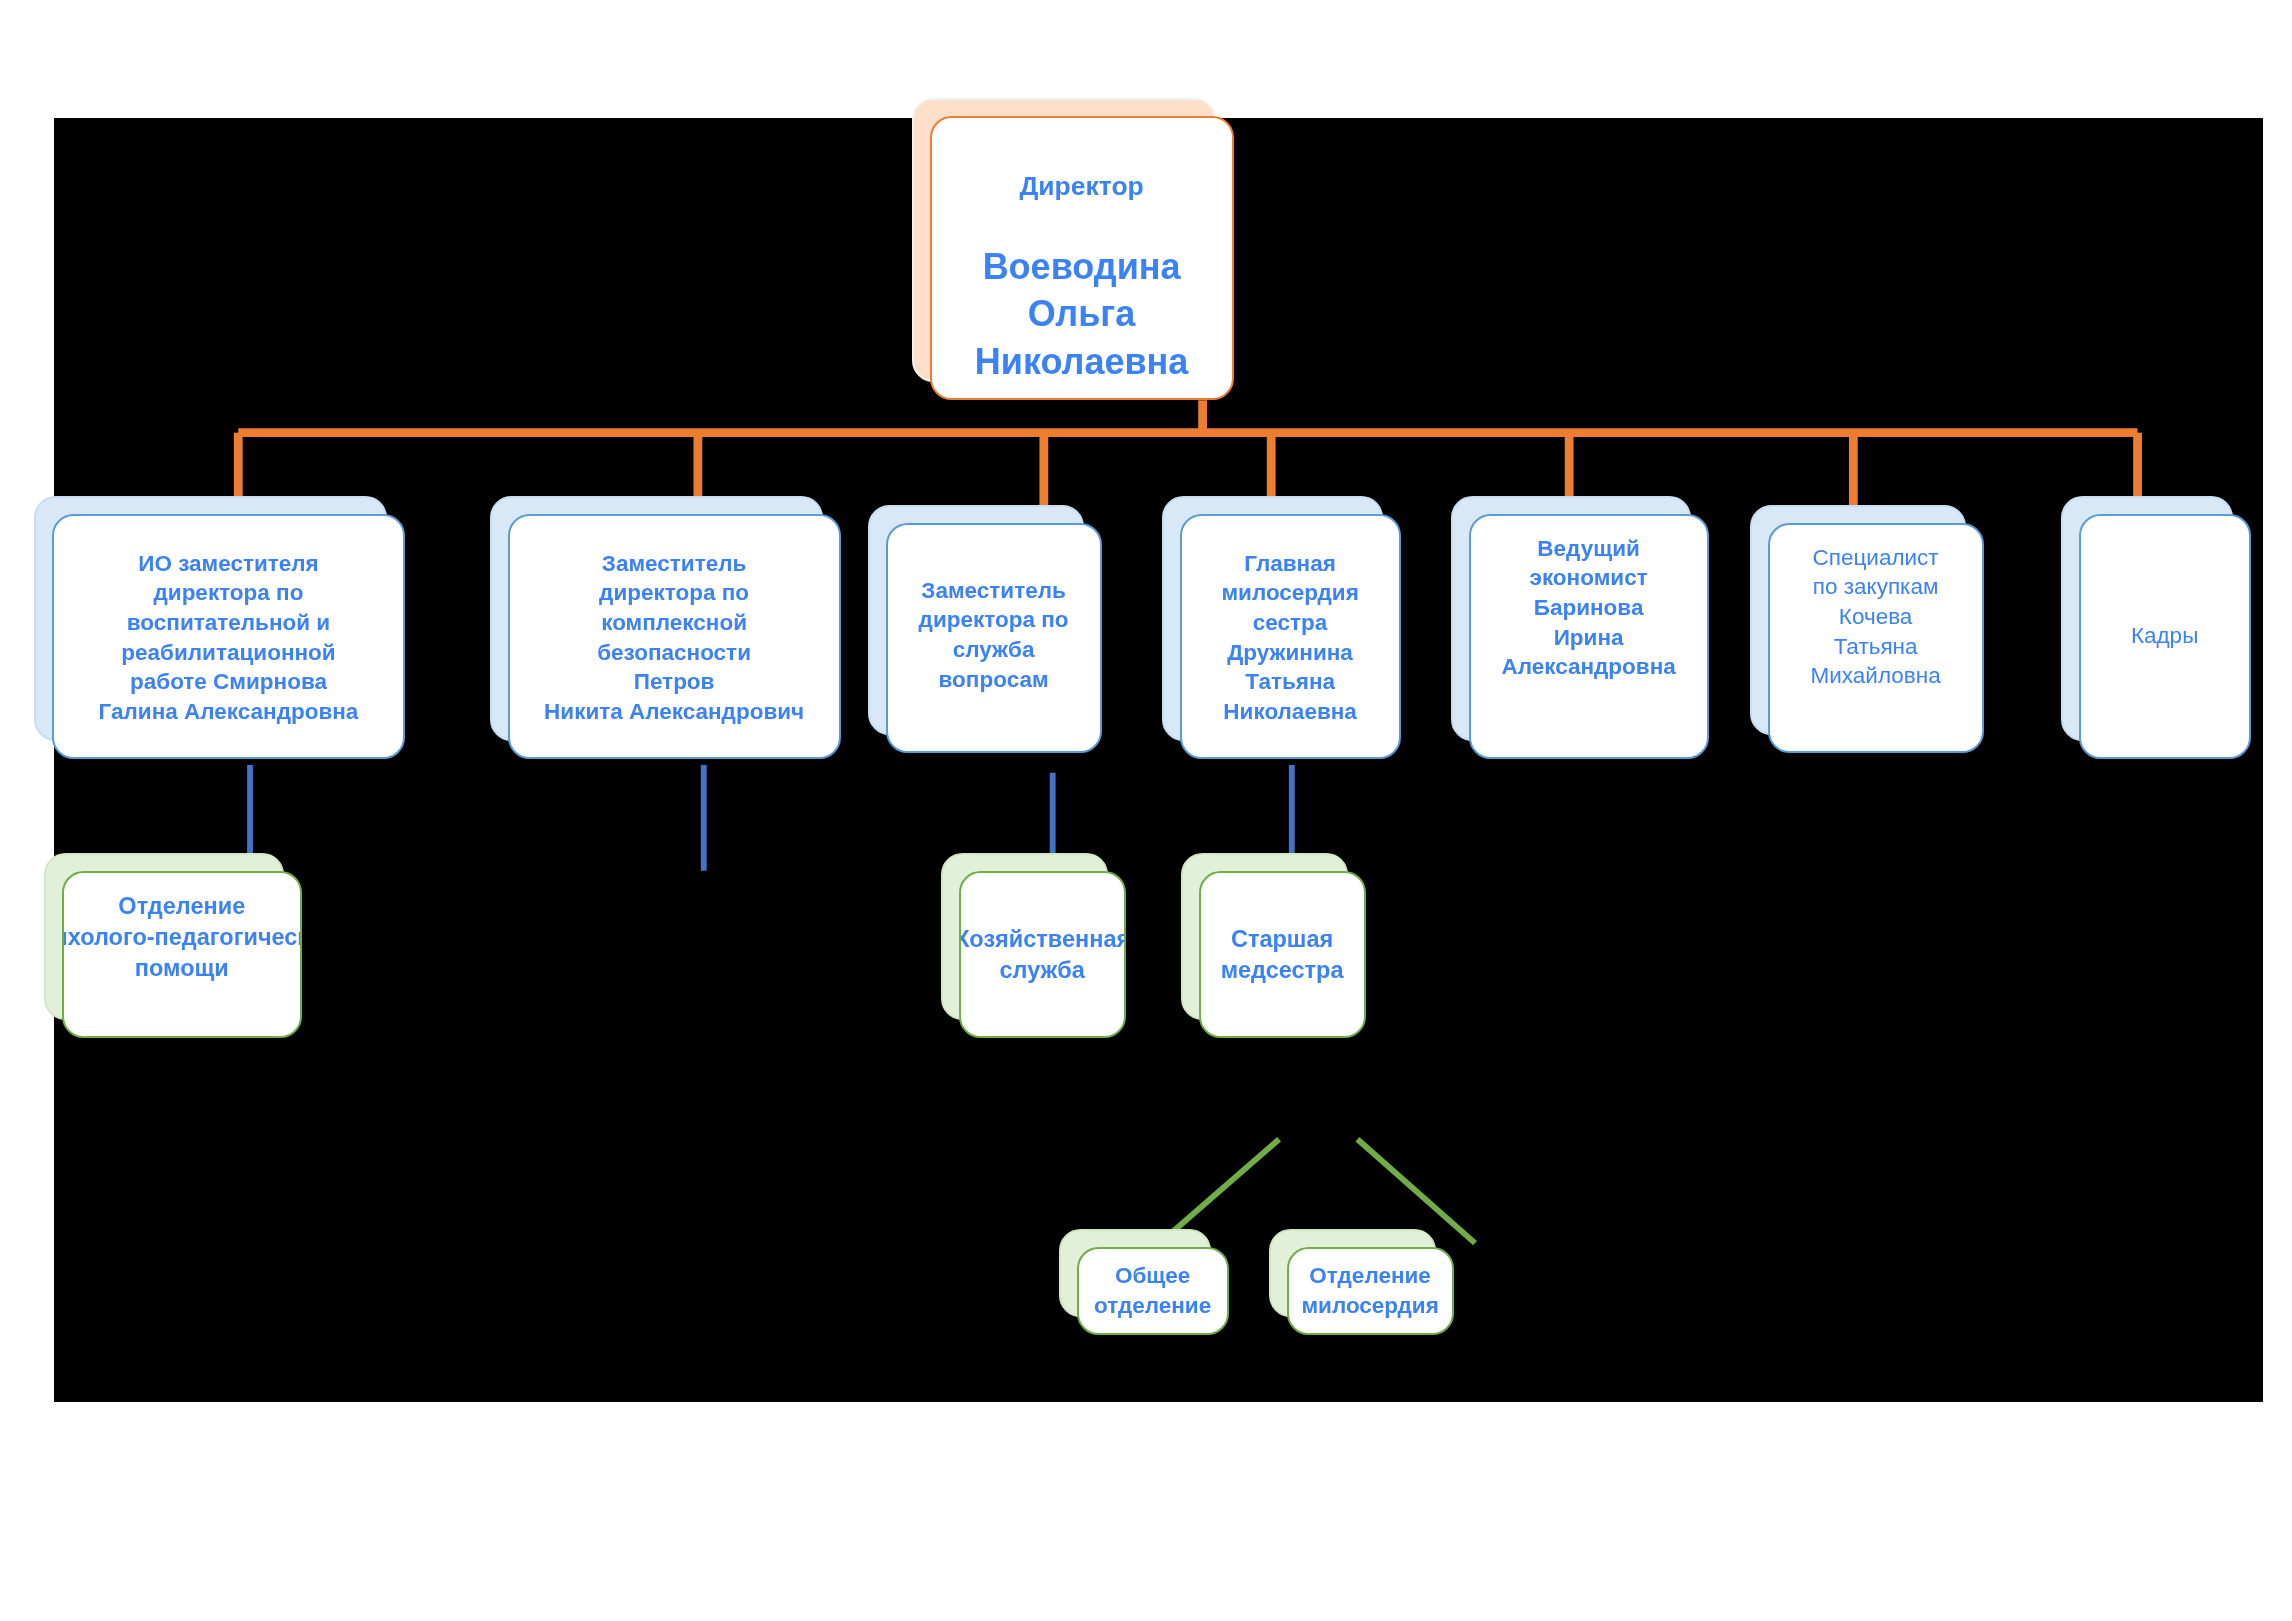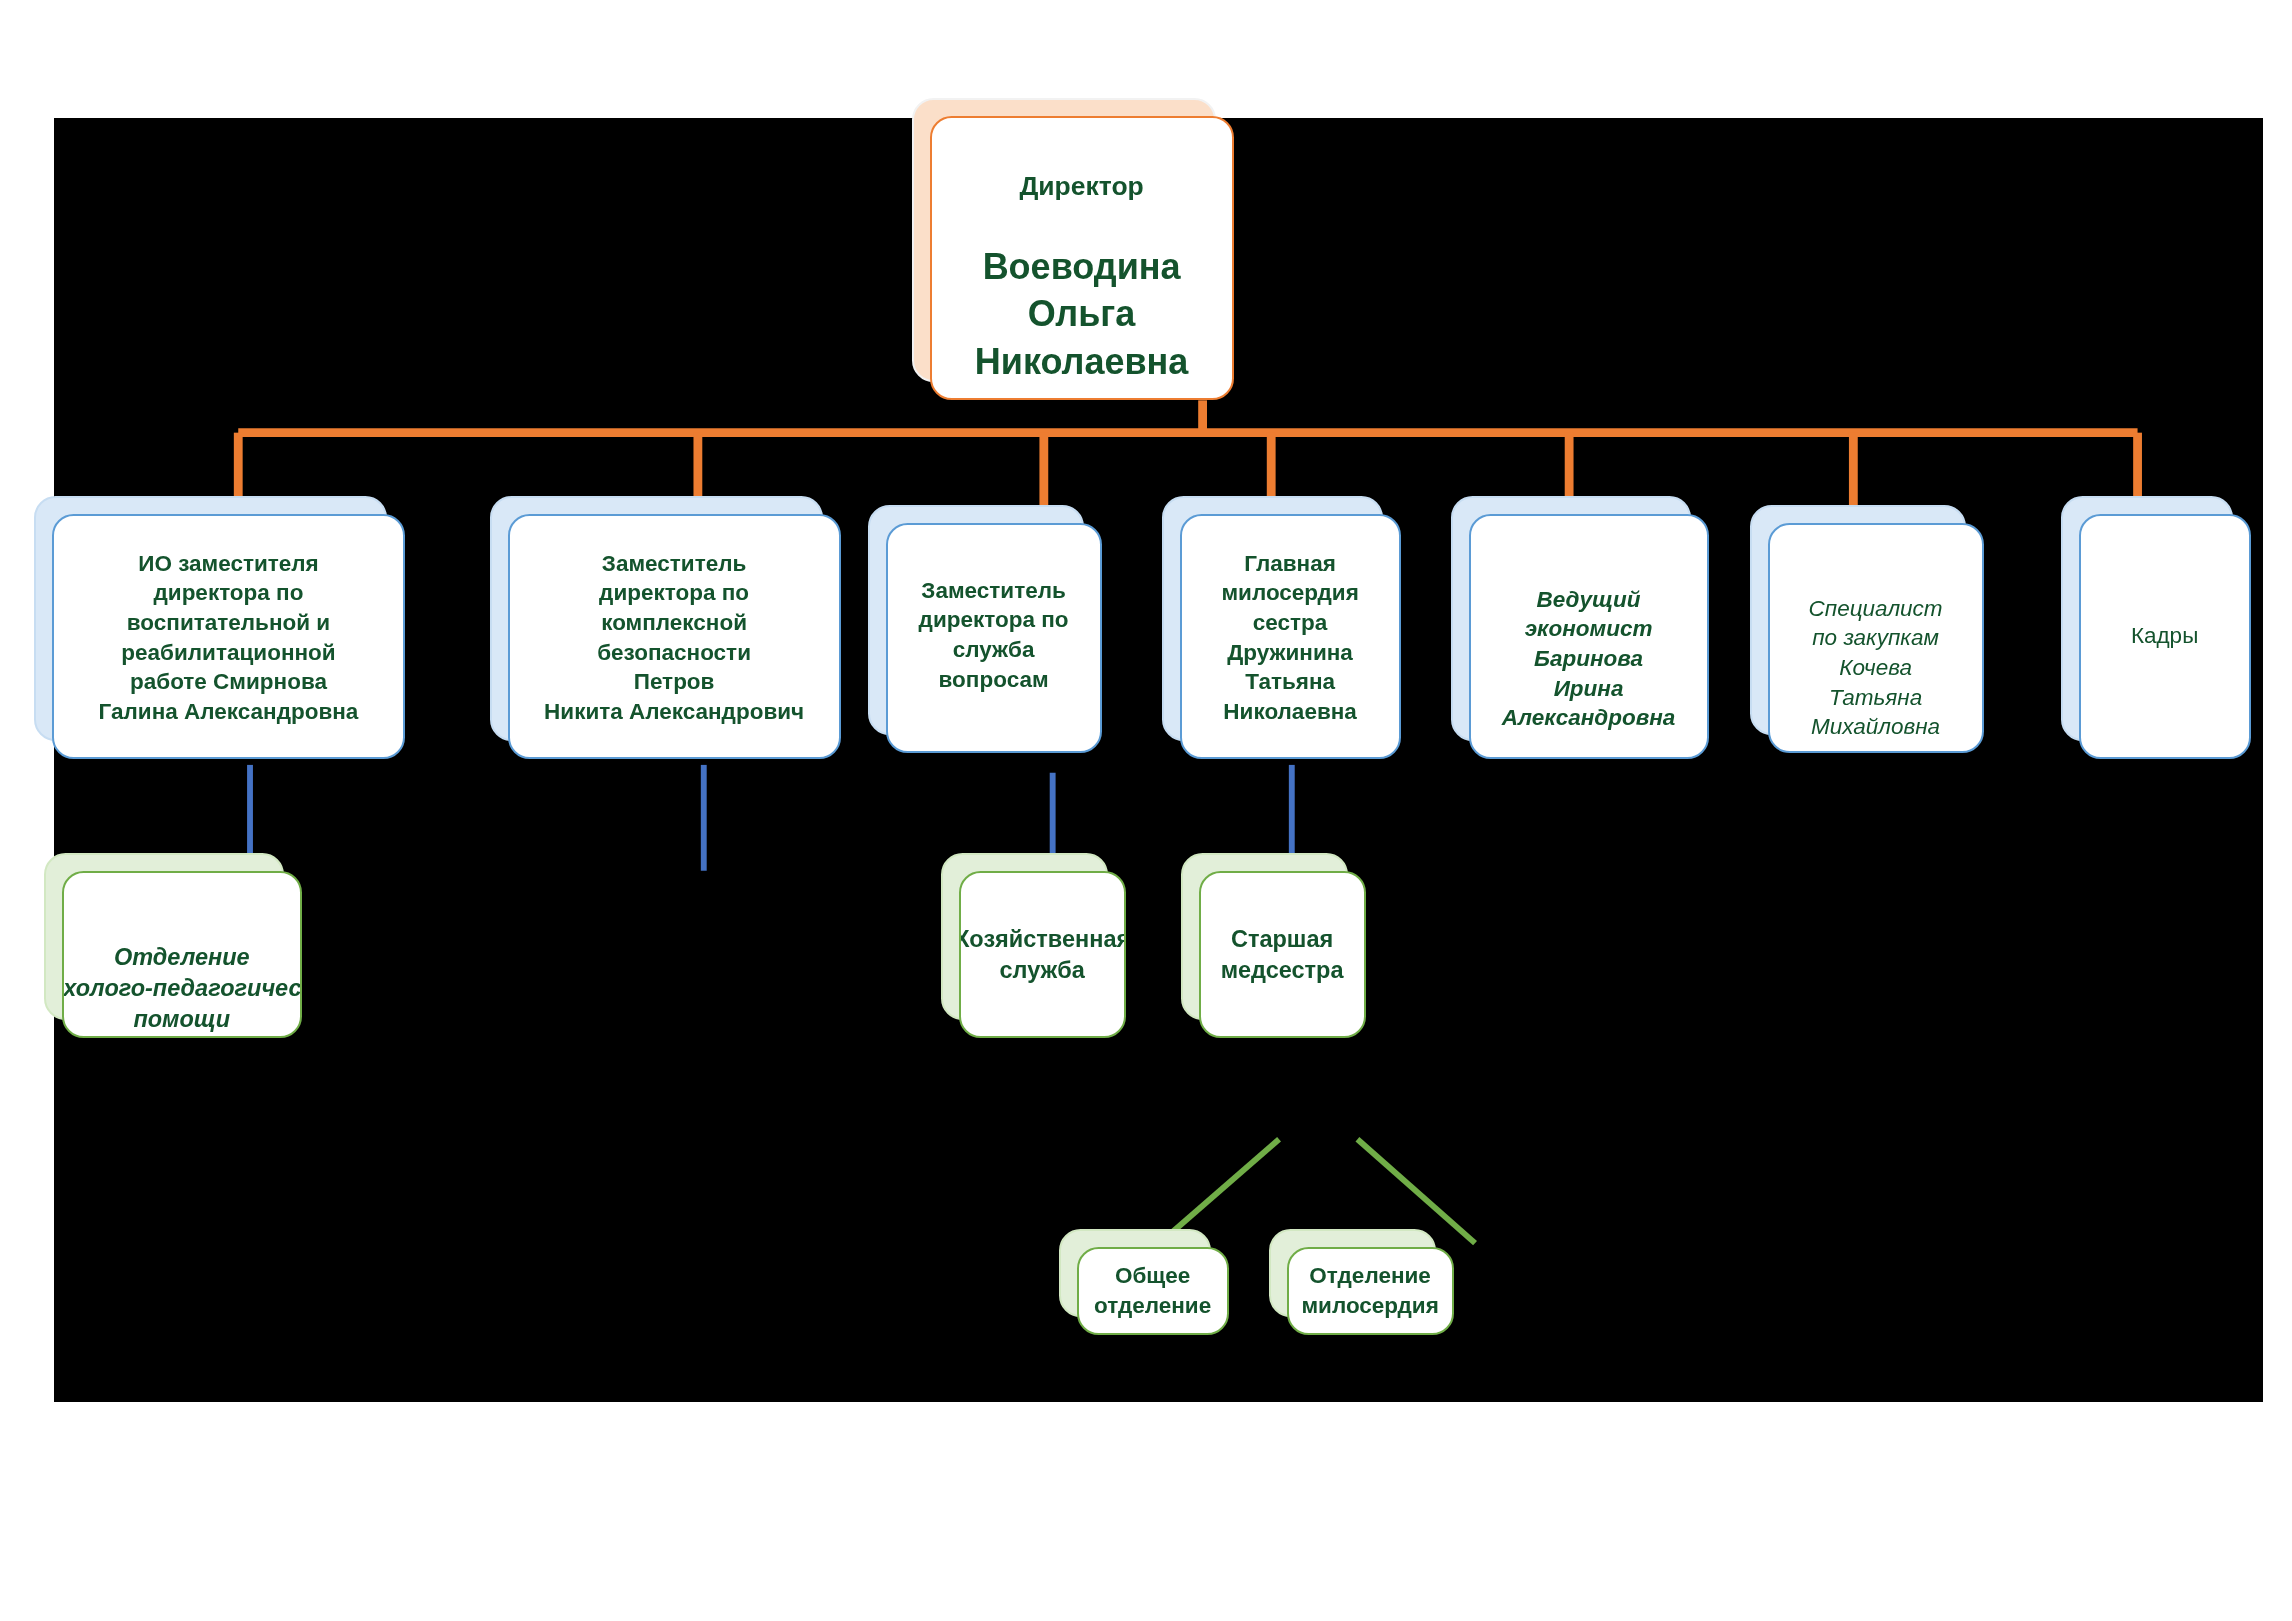--- a/index.html
+++ b/index.html
@@ -53,21 +53,21 @@
     height: 100%;
     border-radius: 21.6px;
     background: #ffffff;
     box-sizing: border-box;
     display: flex;
     justify-content: center;
     overflow: hidden;
   }
   .node .label {
     text-align: center;
-    color: #14532d;
+    color: #3b82f6;
     line-height: 1.32;
     padding: 0 7.8px;
     box-sizing: border-box;
   }
 
   
   .theme-orange .shadow { background: #fbdfc9; border: 2px solid #f2f2f2; }
   .theme-orange .card   { border: 2.9px solid #ed7d31; }
 
   .theme-blue .shadow { background: #d9e8f7; border: 2px solid #c7ddf2; }
@@ -78,21 +78,21 @@
 
   
   .t-root-role   { font-size: 26.5px; font-weight: bold; }
   .t-root-name   { font-size: 36px; font-weight: bold; }
   .t-lvl2-bold   { font-size: 22.5px; font-weight: bold; }
   .t-lvl2-plain  { font-size: 22.5px; font-weight: normal; }
   .t-lvl3        { font-size: 23.5px; font-weight: bold; }
   .t-lvl4        { font-size: 22.5px; font-weight: bold; }
 
   .pad-top-34 { padding-top: 33px; }
-  .pad-top-44 { padding-top: 69px; font-style: italic; }
+  .pad-top-44 { padding-top: 18px; }
   .pad-top-52 { padding-top: 51px; }
   .center-v { align-items: center; }
   .node .card.center-v .label { padding-top: 0; }
 </style>
 </head>
 <body>
 
 <div id="page">
   <div id="canvas">
 

